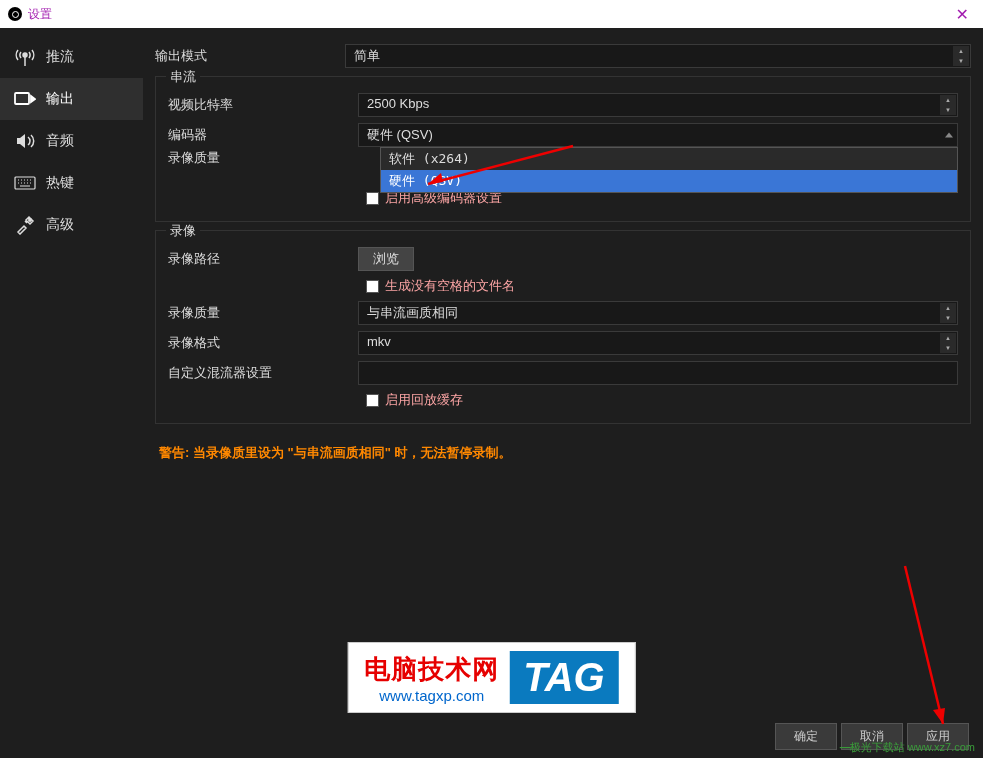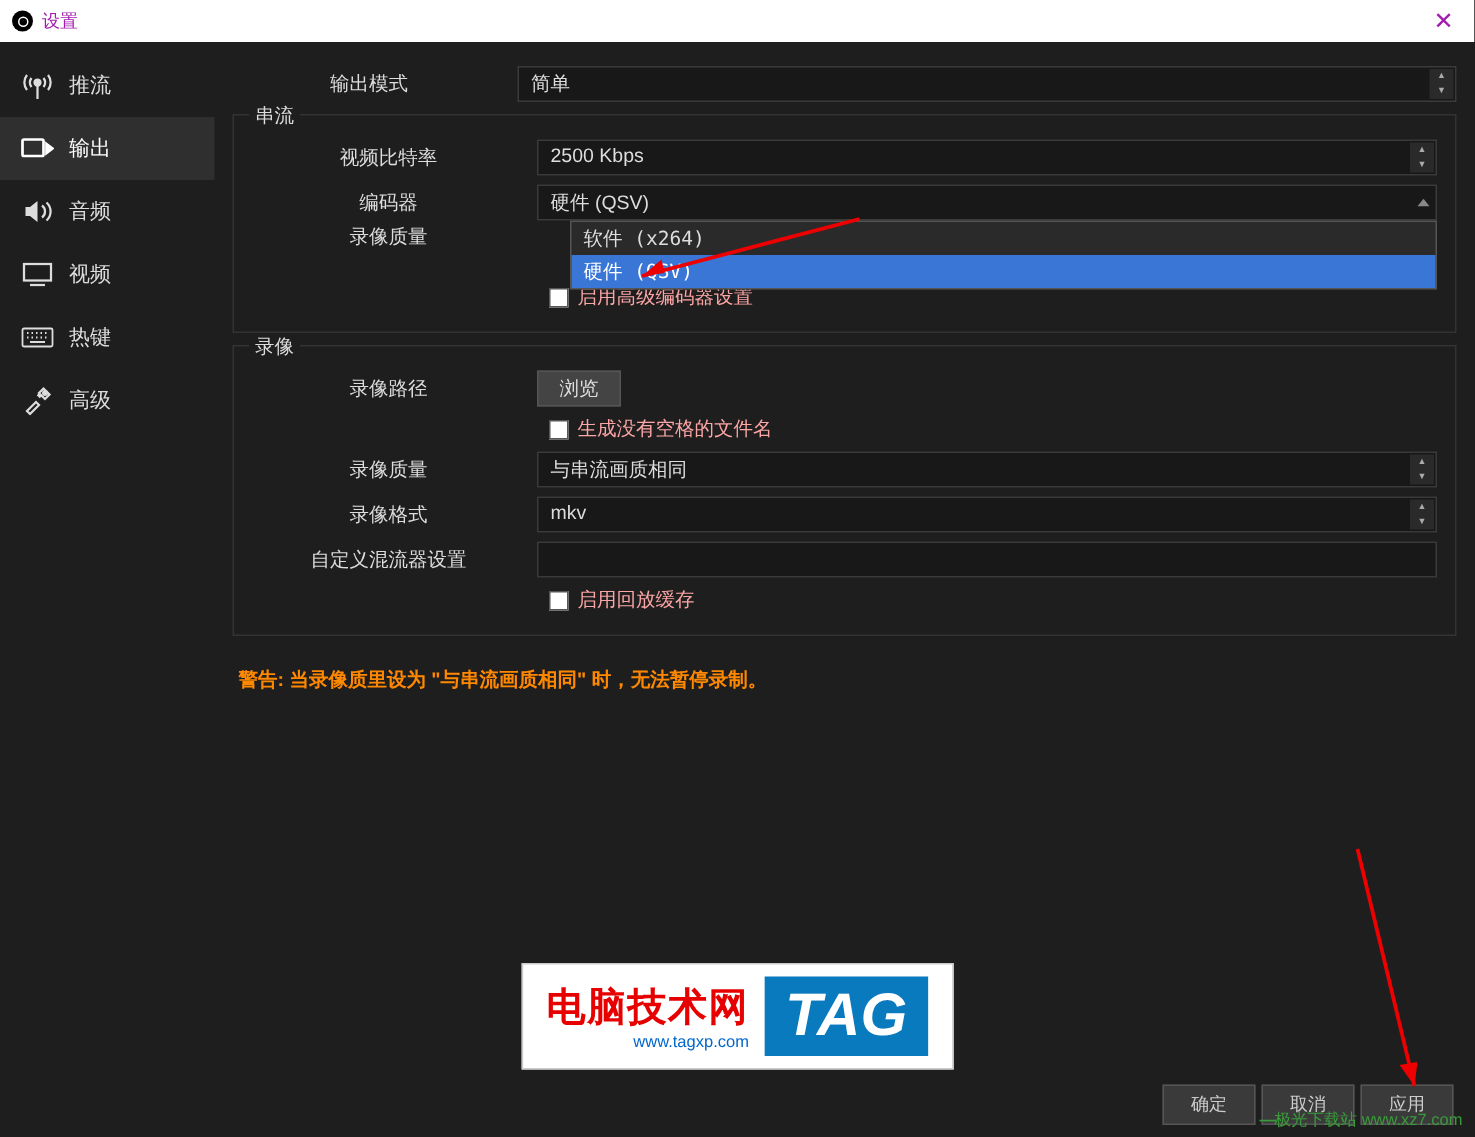--- a/index.html
+++ b/index.html
@@ -9,21 +9,21 @@
 .titlebar .obs-icon::after{content:""; width:5px;height:5px;border:1.5px solid #fff; border-radius:50%;}
 .titlebar .spacer { flex: 1; }
 .titlebar .close-btn { font-size: 16px; cursor: pointer; padding: 0 6px; }
 .main { display: flex; height: 730px; background: #1e1e1e; }
 .sidebar { width: 143px; background: #1e1e1e; padding: 8px 0; }
 .side-item { display: flex; align-items: center; padding: 10px 14px; color: #ddd; font-size: 14px; cursor: pointer; gap: 10px; }
 .side-item.active { background: #2f2f2f; color: #fff; }
 .side-icon { width: 22px; height: 22px; display: flex; align-items: center; justify-content: center; }
 .content { flex: 1; padding: 10px 12px; overflow: hidden; position: relative; }
 .row { display: flex; align-items: center; margin: 6px 0; }
-.row-label { width: 190px; text-align: center; color: #ddd; font-size: 13px; padding-right: 8px; }
+.row-label { width: 190px; text-align: left; color: #ddd; font-size: 13px; padding-right: 8px; }
 .row-ctrl { flex: 1; position: relative; }
 select, input.text, .spinner, .combo { width: 100%; background: #181818; border: 1px solid #3a3a3a; color: #ddd; font-size: 13px; height: 24px; padding: 2px 8px; font-family: "SimSun", monospace; }
 .spinner { position: relative; }
 .spin-btns { position: absolute; right: 1px; top: 1px; bottom: 1px; width: 16px; display: flex; flex-direction: column; background:#2a2a2a;}
 .spin-btns div { flex:1; display:flex; align-items:center; justify-content:center; font-size:6px; color:#aaa; cursor:pointer;}
 .combo { position: relative; }
 .combo-arrow { position:absolute; right:4px; top:50%; transform:translateY(-50%); width:0;height:0;border-left:4px solid transparent;border-right:4px solid transparent;border-bottom:5px solid #888;}
 .group { border: 1px solid #333; margin: 8px 0; padding: 10px 12px 14px; position: relative; }
 .group-title { color: #ddd; font-size: 13px; position: absolute; top: -9px; left: 10px; background: #1e1e1e; padding: 0 4px; }
 .checkbox-row { display: flex; align-items: center; margin: 6px 0 0 198px; gap: 6px; }
@@ -35,21 +35,21 @@
 .warning { color: #ff8800; font-size: 13px; margin: 20px 4px; font-weight:bold;}
 .path-row { display: flex; gap: 6px; }
 .path-row input { flex: 1; }
 .browse-btn { background: #444; color: #ddd; border: 1px solid #555; padding: 2px 14px; font-size: 13px; cursor: pointer; }
 .footer-btns { position: absolute; bottom: 8px; right: 14px; display: flex; gap: 4px; }
 .footer-btn { background: #3a3a3a; color: #ccc; border: 1px solid #555; padding: 4px 18px; font-size: 12px; cursor: pointer; }
 .arrow-red { position: absolute; pointer-events: none; z-index: 50; }
 .watermark { position: absolute; bottom: 45px; left: 50%; transform: translateX(-50%); background: #fff; border: 1px solid #ccc; padding: 8px 16px; display: flex; align-items: center; gap: 10px; }
 .wm-left { text-align: center; }
 .wm-title { color: #e60000; font-size: 26px; font-weight: bold; letter-spacing:1px;}
-.wm-url { color: #0066cc; font-size: 11px; text-align: right; }
+.wm-url { color: #0066cc; font-size: 15px; }
 .wm-tag { background: #0a7abf; color: #fff; font-size: 40px; font-weight: bold; padding: 4px 14px; font-style: italic;}
 .wm-corner { position: absolute; bottom: 4px; right: 8px; color: #3a9c3a; font-size: 11px; text-align:right; line-height:1.2;}
 .wm-corner .dash{letter-spacing:-2px; font-weight:bold;}
 svg { display:block; }
 </style>
 </head>
 <body>
 
 <div class="titlebar">
   <div class="obs-icon"></div>
@@ -79,29 +79,20 @@
       <span>输出</span>
     </div>
     <div class="side-item">
       <span class="side-icon">
           <svg width="20" height="18" viewBox="0 0 20 18" fill="#ddd">
             <path d="M2 6h3l5-4v14l-5-4H2z"></path>
             <path d="M13 5a5 5 0 010 8M16 3a8 8 0 010 12" fill="none" stroke="#ddd" stroke-width="1.5"></path>
           </svg>
         </span>
       <span>音频</span>
-    </div>
-    <div class="side-item">
-      <span class="side-icon">
-          <svg width="22" height="18" viewBox="0 0 22 18" fill="none" stroke="#ddd" stroke-width="1.5">
-            <rect x="2" y="2" width="18" height="11"></rect>
-            <path d="M6 16h10"></path>
-          </svg>
-        </span>
-      <span>视频</span>
     </div>
     <div class="side-item">
       <span class="side-icon">
           <svg width="22" height="14" viewBox="0 0 22 14" fill="none" stroke="#ddd" stroke-width="1.2">
             <rect x="1" y="1" width="20" height="12" rx="1"></rect>
             <path d="M4 4h1M7 4h1M10 4h1M13 4h1M16 4h1M4 7h1M7 7h1M10 7h1M13 7h1M16 7h1M6 10h10"></path>
           </svg>
         </span>
       <span>热键</span>
     </div>

